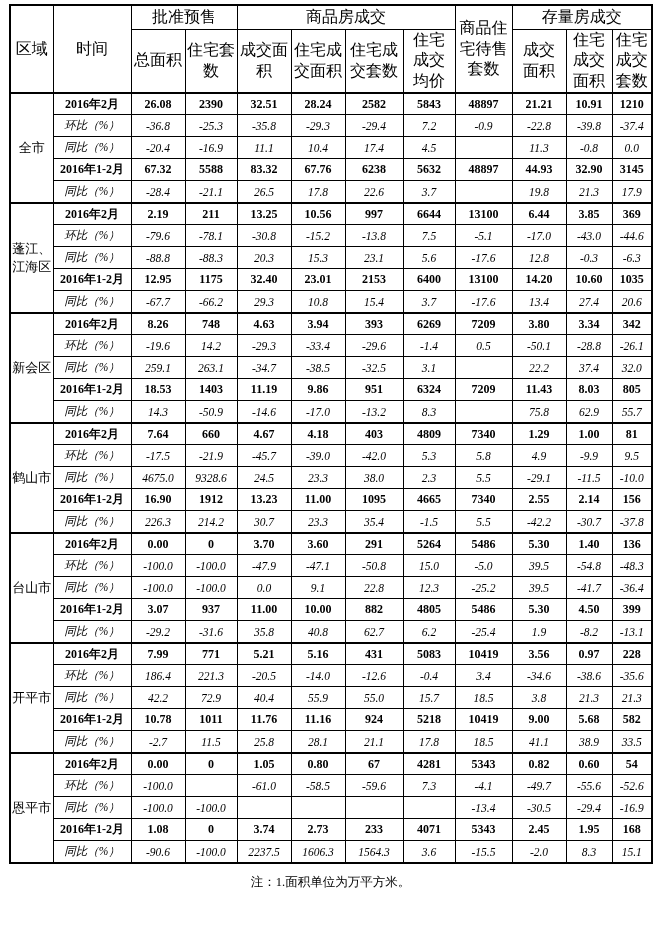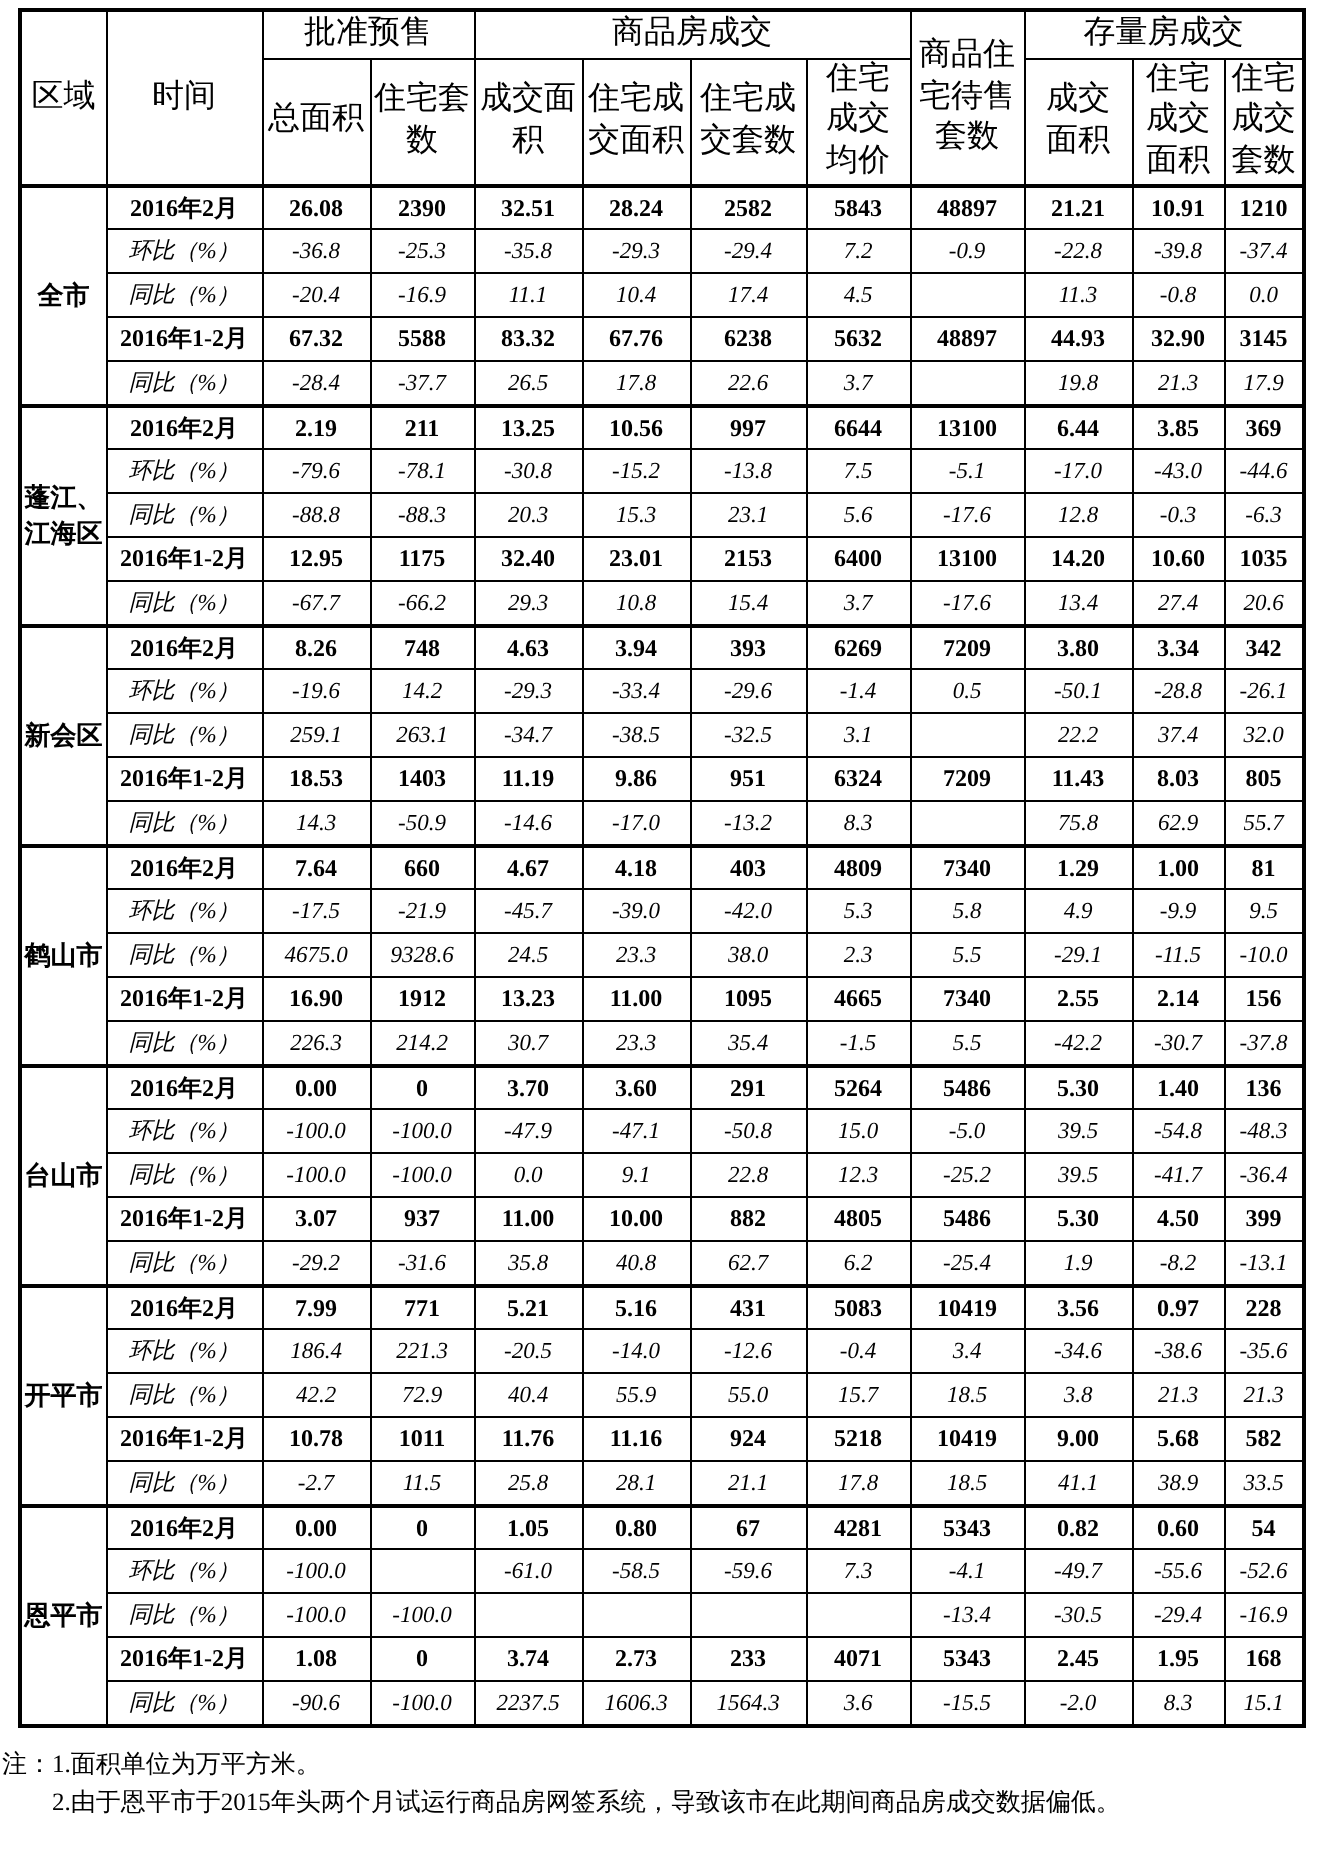--- a/index.html
+++ b/index.html
@@ -27,34 +27,35 @@
   thead th{
     font-weight:normal;
     font-size:16px;
     white-space:pre-line;
     line-height:1.3;
   }
   tbody tr{height:22px;}
   td.region-cell{
     font-size:13px;
     line-height:1.35;
-    font-weight:bold;
+    font-weight:normal;
     margin-left:39px;
   }
   td.time-cell{font-size:12px;}
   td.val-cell{font-size:12px;}
   tr.month-row td.time-cell,
   tr.month-row td.val-cell{font-weight:bold;}
   tr.pct-row td.time-cell,
   tr.pct-row td.val-cell{font-style:italic;font-size:11.5px;}
   tr.section-start td{border-top:2px solid #000;}
   .notes{
     margin-top:9px;
     font-size:12.5px;
     line-height:1.55;
+    text-align:center;
   }
   .notes .note-line-1{padding-left:1px;}
   .notes .note-line-2{padding-left:26px;}
 </style>
 </head>
 <body>
 
 <table class="stat-table">
   <colgroup>
     <col style="width:43px">
@@ -154,21 +155,21 @@
         <td class="val-cell">6238</td>
         <td class="val-cell">5632</td>
         <td class="val-cell">48897</td>
         <td class="val-cell">44.93</td>
         <td class="val-cell">32.90</td>
         <td class="val-cell">3145</td>
       </tr>
       <tr class="pct-row">
         <td class="time-cell">同比（%）</td>
         <td class="val-cell">-28.4</td>
-        <td class="val-cell">-37.7</td>
+        <td class="val-cell">-21.1</td>
         <td class="val-cell">26.5</td>
         <td class="val-cell">17.8</td>
         <td class="val-cell">22.6</td>
         <td class="val-cell">3.7</td>
         <td class="val-cell"></td>
         <td class="val-cell">19.8</td>
         <td class="val-cell">21.3</td>
         <td class="val-cell">17.9</td>
       </tr>
       <tr class="month-row section-start">
@@ -565,14 +566,13 @@
         <td class="val-cell">-15.5</td>
         <td class="val-cell">-2.0</td>
         <td class="val-cell">8.3</td>
         <td class="val-cell">15.1</td>
       </tr>
     </tbody>
 </table>
 
 <div class="notes">
   <div class="note-line-1">注：1.面积单位为万平方米。</div>
-  <div class="note-line-2">2.由于恩平市于2015年头两个月试运行商品房网签系统，导致该市在此期间商品房成交数据偏低。</div>
 </div>
 
 </body></html>

